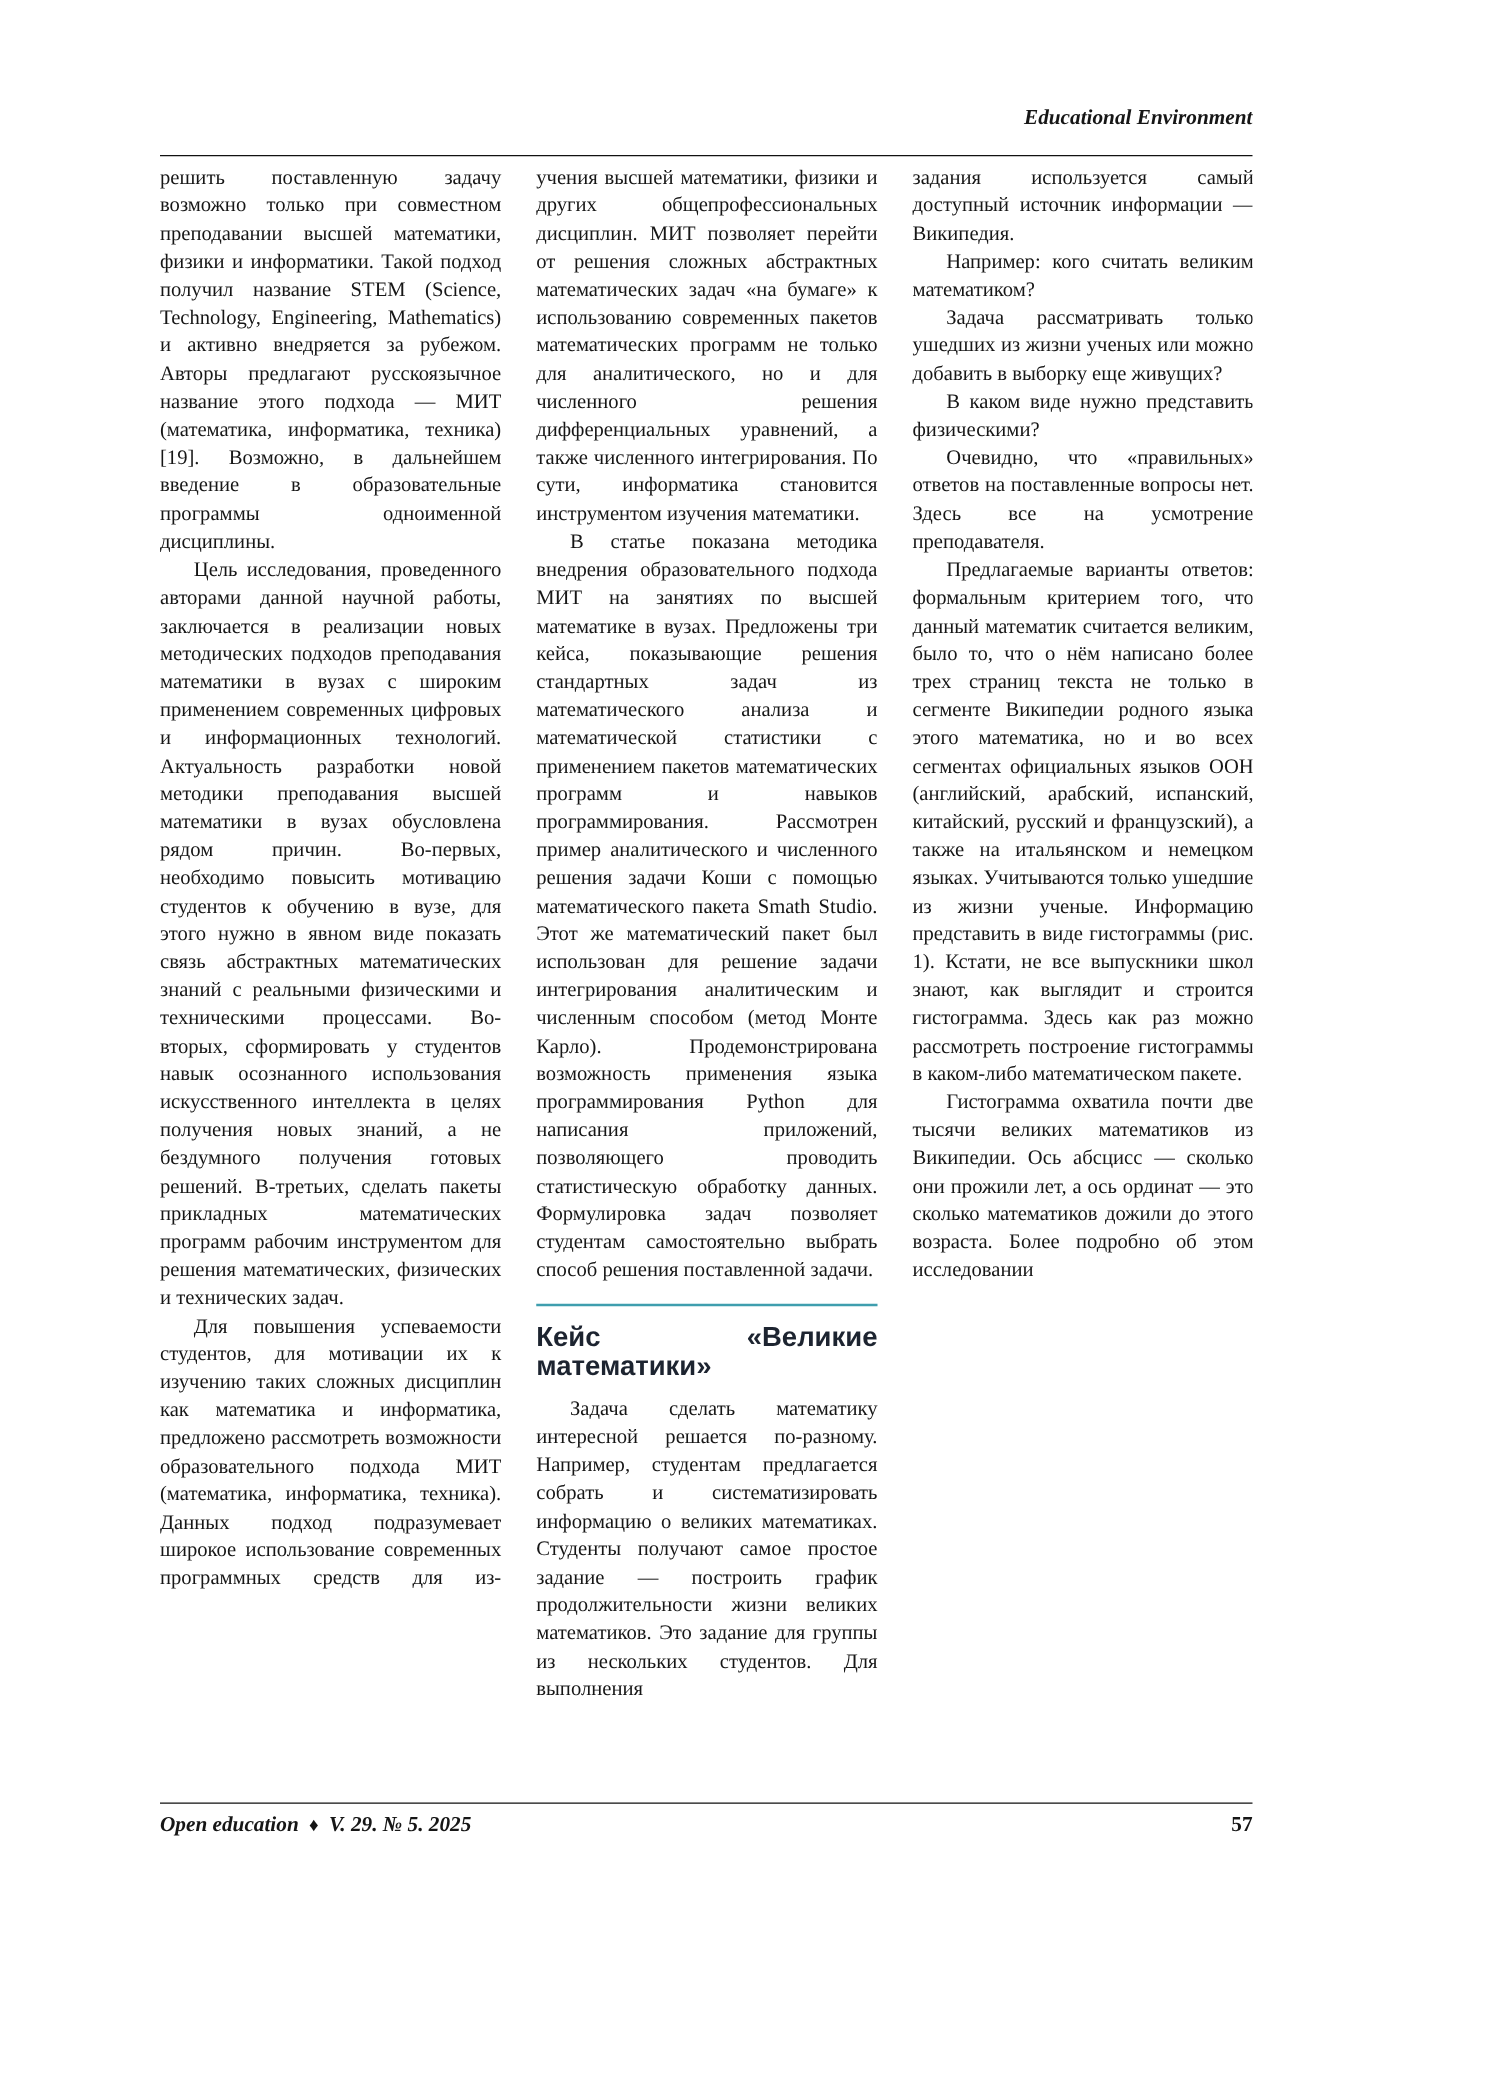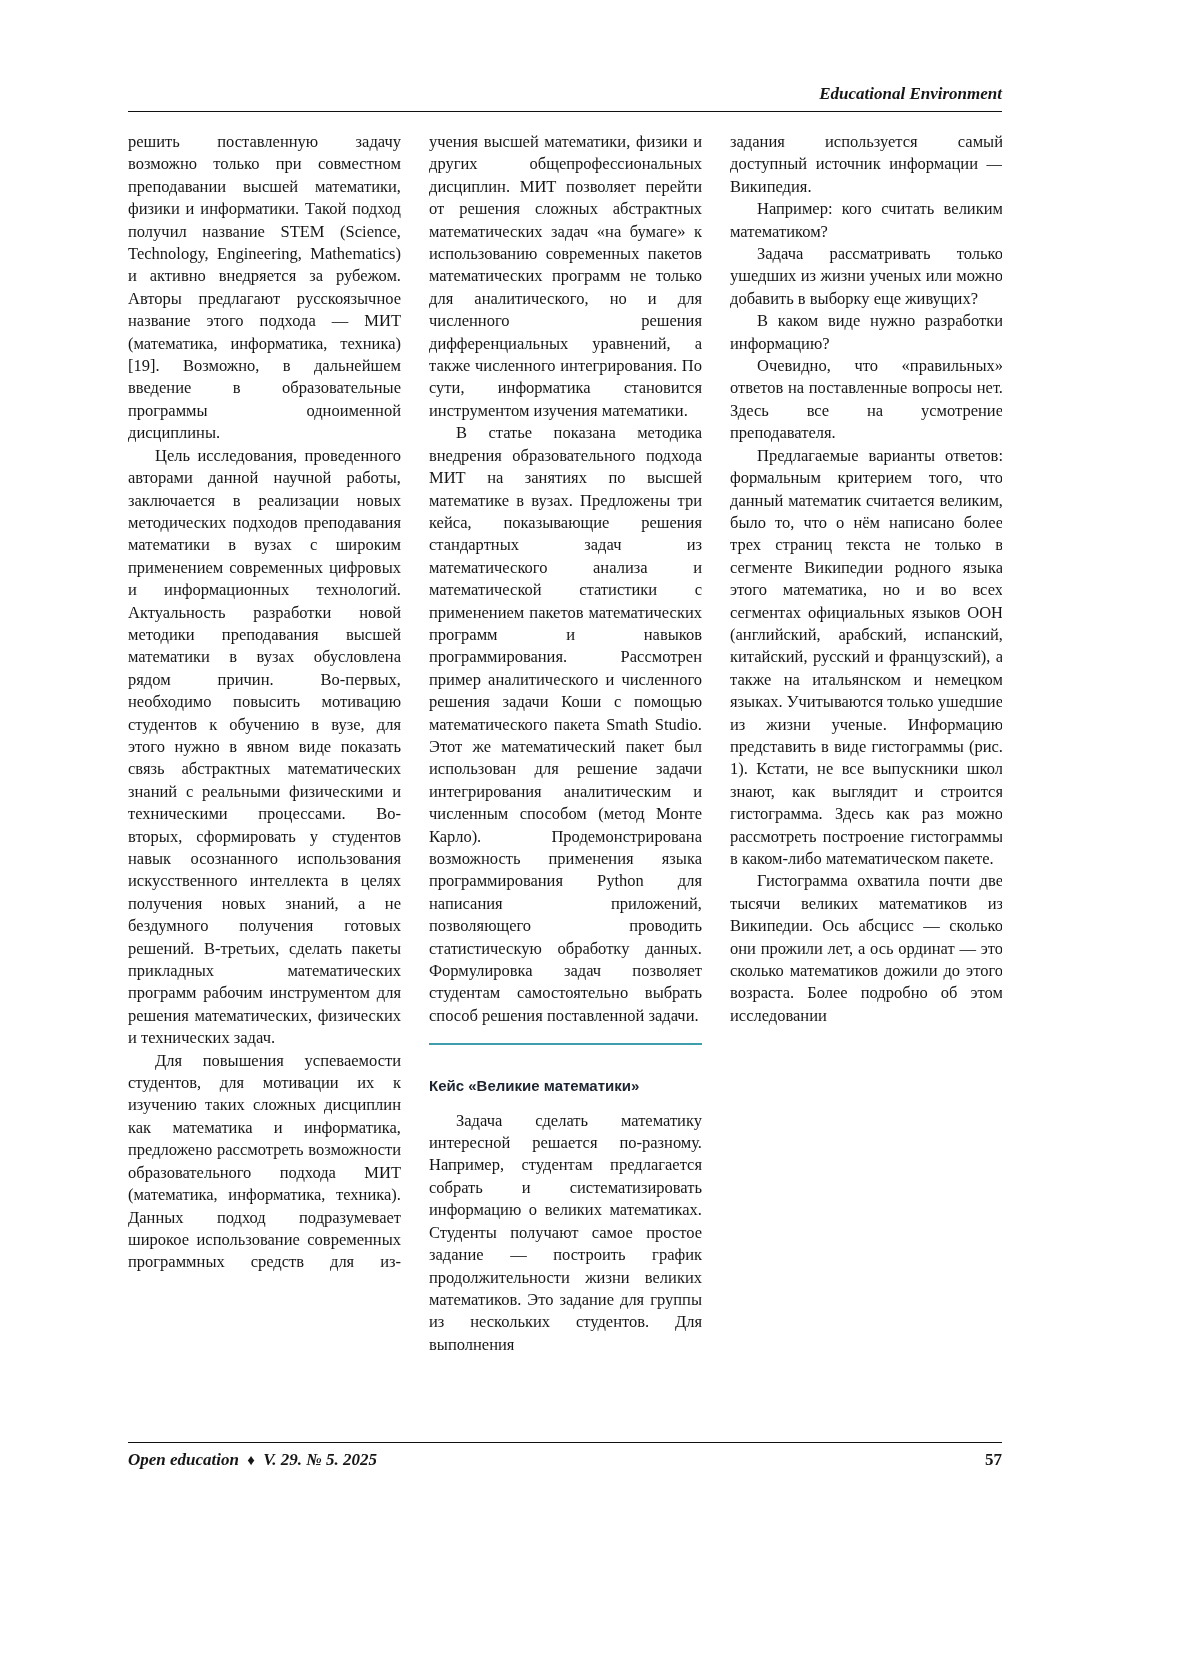--- a/index.html
+++ b/index.html
@@ -20,21 +20,21 @@
   .running-head {
     position: absolute;
     top: 84px;
     left: 128px;
     width: 874px;
     text-align: right;
     font-style: italic;
     font-weight: bold;
     font-size: 17px;
     border-bottom: 1.5px solid #111;
-    padding-bottom: 7px;
+    padding-bottom: 20px;
   }
   .columns {
     position: absolute;
     top: 131px;
     left: 128px;
     width: 874px;
     height: 1305px;
     display: flex;
     gap: 28px;
     overflow: hidden;
@@ -53,24 +53,24 @@
   }
   .col p.indent {
     text-indent: 27px;
   }
   .col p.cont-end {
     text-align-last: justify;
   }
   .section-heading {
     font-family: "Liberation Sans", sans-serif;
     font-weight: bold;
-    font-size: 15px;
+    font-size: 22px;
     color: #1d2430;
     border-top: 2px solid #3f9eae;
-    padding-top: 30px;
+    padding-top: 14px;
     margin-top: 16px !important;
     margin-bottom: 12px !important;
   }
   .page-footer {
     position: absolute;
     top: 1442px;
     left: 128px;
     width: 874px;
     border-top: 1.5px solid #111;
     padding-top: 7px;
@@ -115,21 +115,21 @@
       <p>учения высшей математики, физики и других общепрофессиональных дисциплин. МИТ позволяет перейти от решения сложных абстрактных математических задач «на бумаге» к использованию современных пакетов математических программ не только для аналитического, но и для численного решения дифференциальных уравнений, а также численного интегрирования. По сути, информатика становится инструментом изучения математики.</p>
       <p class="indent">В статье показана методика внедрения образовательного подхода МИТ на занятиях по высшей математике в вузах. Предложены три кейса, показывающие решения стандартных задач из математического анализа и математической статистики с применением пакетов математических программ и навыков программирования. Рассмотрен пример аналитического и численного решения задачи Коши с помощью математического пакета Smath Studio. Этот же математический пакет был использован для решение задачи интегрирования аналитическим и численным способом (метод Монте Карло). Продемонстрирована возможность применения языка программирования Python для написания приложений, позволяющего проводить статистическую обработку данных. Формулировка задач позволяет студентам самостоятельно выбрать способ решения поставленной задачи.</p>
       <p class="section-heading">Кейс «Великие математики»</p>
       <p class="indent cont-end">Задача сделать математику интересной решается по-разному. Например, студентам предлагается собрать и систематизировать информацию о великих математиках. Студенты получают самое простое задание — построить график продолжительности жизни великих математиков. Это задание для группы из нескольких студентов. Для выполнения</p>
     </div>
 
     <div class="col">
       <p>задания используется самый доступный источник информации — Википедия.</p>
       <p class="indent">Например: кого считать великим математиком?</p>
       <p class="indent">Задача рассматривать только ушедших из жизни ученых или можно добавить в выборку еще живущих?</p>
-      <p class="indent">В каком виде нужно разработки информацию?</p>
+      <p class="indent">В каком виде нужно представить физическими?</p>
       <p class="indent">Очевидно, что «правильных» ответов на поставленные вопросы нет. Здесь все на усмотрение преподавателя.</p>
       <p class="indent">Предлагаемые варианты ответов: формальным критерием того, что данный математик считается великим, было то, что о нём написано более трех страниц текста не только в сегменте Википедии родного языка этого математика, но и во всех сегментах официальных языков ООН (английский, арабский, испанский, китайский, русский и французский), а также на итальянском и немецком языках. Учитываются только ушедшие из жизни ученые. Информацию представить в виде гистограммы (рис. 1). Кстати, не все выпускники школ знают, как выглядит и строится гистограмма. Здесь как раз можно рассмотреть построение гистограммы в каком-либо математическом пакете.</p>
       <p class="indent cont-end">Гистограмма охватила почти две тысячи великих математиков из Википедии. Ось абсцисс — сколько они прожили лет, а ось ординат — это сколько математиков дожили до этого возраста. Более подробно об этом исследовании</p>
     </div>
 
   </div>
 
   <div class="page-footer">
     <span class="footer-left">
       <span class="footer-journal">Open education</span>

